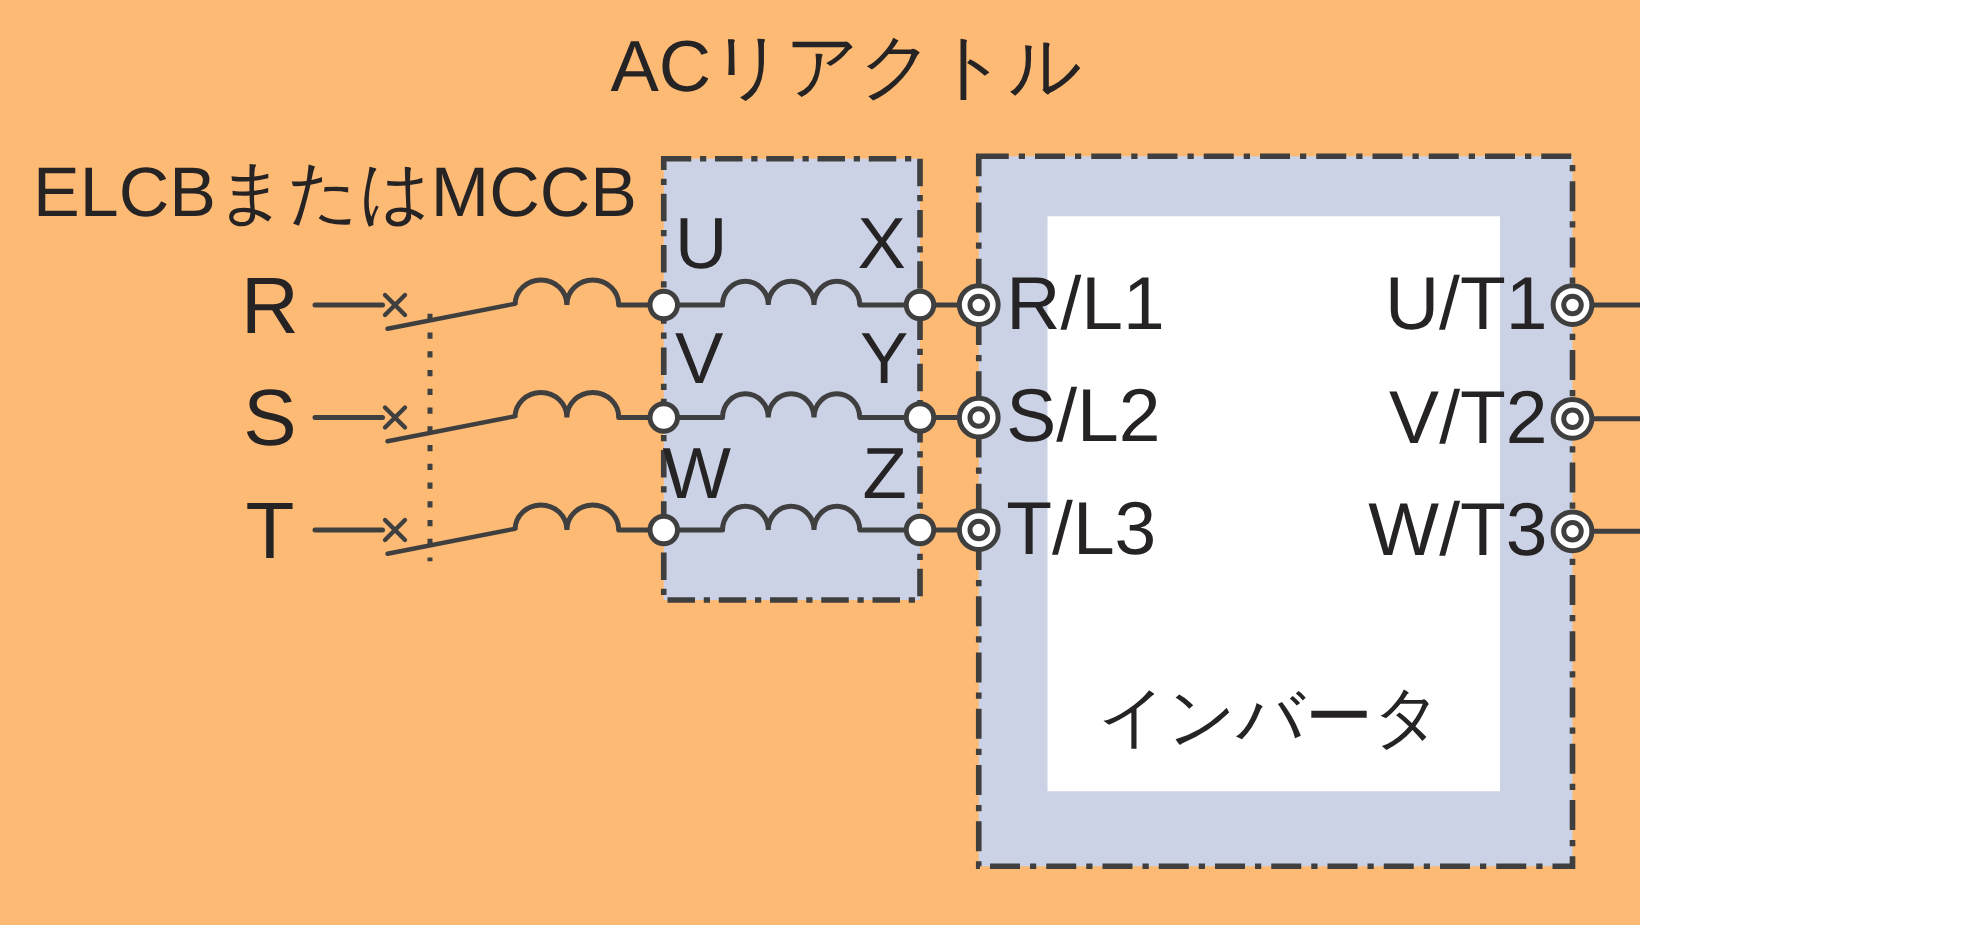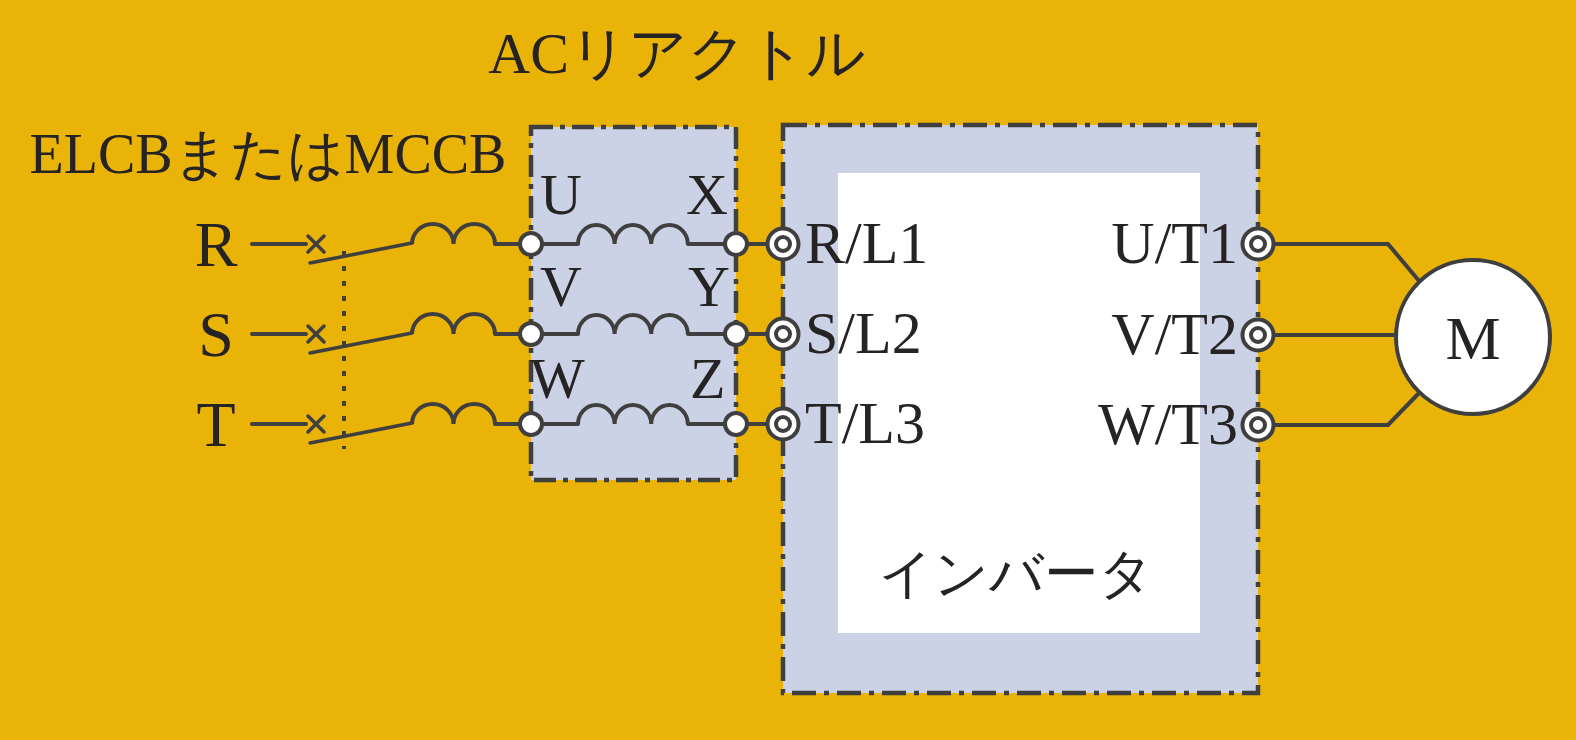--- a/index.html
+++ b/index.html
@@ -1,22 +1,22 @@
 <!DOCTYPE html>
 <html style="--box-fill: #cbd2e5; --line-color: #3f3f3f; --text-color: #262324;"><head>
 <meta charset="utf-8">
 <style>
   html, body { margin: 0; padding: 0; background: #ffffff; }
   .canvas {
     position: relative;
-    width: 1576px;
+    width: 1312px;
     height: 740px;
-    background: #eab308;
+    background: #fdba74;
     overflow: hidden;
-    font-family: Liberation Serif, serif;
+    font-family: Liberation Sans, sans-serif;
   }
   svg { position: absolute; left: 0; top: 0; }
   .wire   { stroke: var(--line-color, #3f3f3f); stroke-width: 4; fill: none; stroke-linecap: round; }
   .blade  { stroke: var(--line-color, #3f3f3f); stroke-width: 3.5; fill: none; stroke-linecap: round; }
   .xmark  { stroke: var(--line-color, #3f3f3f); stroke-width: 3.5; fill: none; stroke-linecap: round; }
   .coil   { stroke: var(--line-color, #3f3f3f); stroke-width: 4; fill: none; }
   .linkage{ stroke: var(--line-color, #3f3f3f); stroke-width: 4; fill: none; }
   .boxfill{ fill: var(--box-fill, #cbd2e5); stroke: var(--line-color, #3f3f3f); stroke-width: 4.5; }
   .innerbox { fill: #ffffff; stroke: none; }
   .term   { fill: #ffffff; stroke: var(--line-color, #3f3f3f); stroke-width: 4; }

